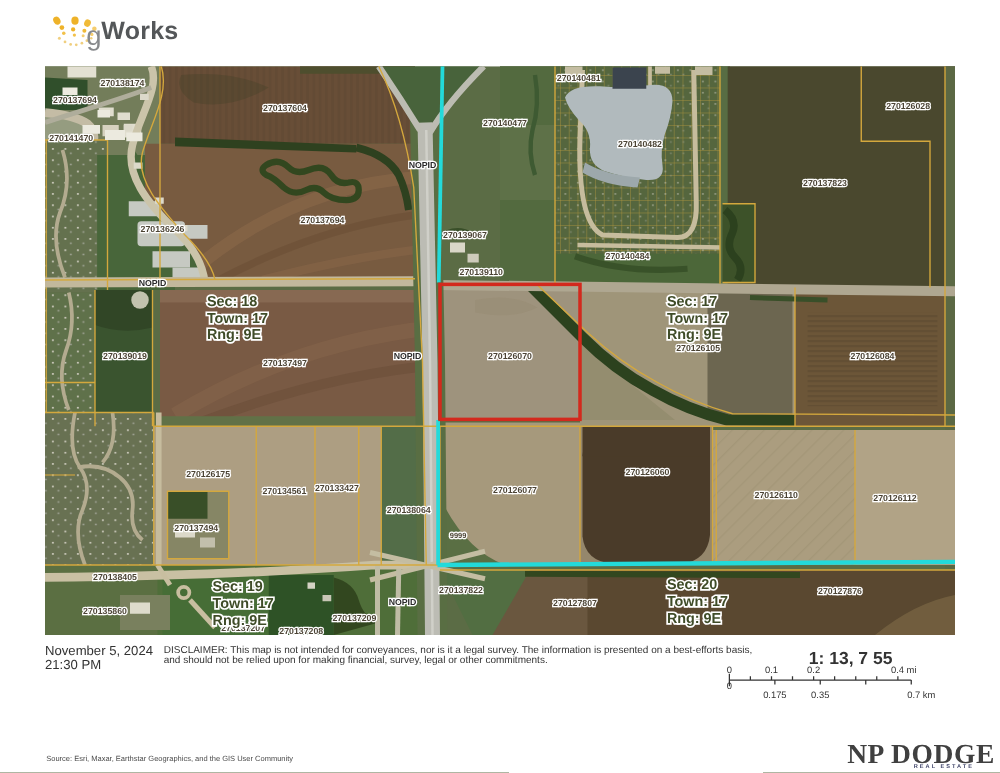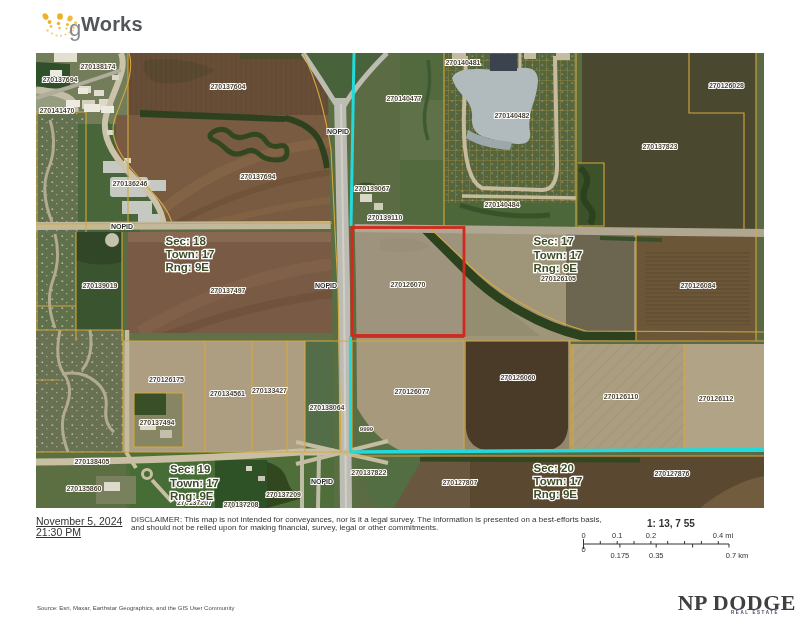--- a/index.html
+++ b/index.html
@@ -372,25 +372,25 @@
 <text x="170" y="473">Sec: 19</text>
 <text x="170" y="486.5">Town: 17</text>
 <text x="170" y="500">Rng: 9E</text>
 <text x="533.5" y="471.5">Sec: 20</text>
 <text x="533.5" y="485">Town: 17</text>
 <text x="533.5" y="498">Rng: 9E</text>
 </g>
 </svg>
 </div>
 
-<div class="abs" style="left:36px;top:516px;font-size:10.5px;line-height:10.5px;color:#333333;text-decoration:underline;">November 5, 2024<br>21:30 PM</div>
+<div class="abs" style="left:36px;top:516px;font-size:10.5px;line-height:10.5px;color:#333333;">November 5, 2024<br>21:30 PM</div>
 
 <div class="abs" style="left:131px;top:515.5px;font-size:8px;line-height:8.4px;color:#333333;">DISCLAIMER: This map is not intended for conveyances, nor is it a legal survey. The information is presented on a best-efforts basis,<br>and should not be relied upon for making financial, survey, legal or other commitments.</div>
 
-<div class="abs" style="left:647px;top:518px;font-size:10px;font-weight:bold;color:#333333;">1: 13, 7 55</div>
+<div class="abs" style="left:647px;top:518px;font-size:14px;font-weight:bold;color:#333333;">1: 13, 7 55</div>
 <div class="abs" style="left:560px;top:530px;width:220px;height:40px;">
 <svg width="220" height="40" viewBox="560 530 220 40">
 <g stroke="#333333" stroke-width="1" fill="none">
 <path d="M583.5,544 L729,544"></path>
 <path d="M583.5,539 L583.5,549"></path>
 <path d="M600.3,541 L600.3,544"></path>
 <path d="M617.2,541 L617.2,544"></path>
 <path d="M634,541 L634,544"></path>
 <path d="M650.9,541 L650.9,544"></path>
 <path d="M667.7,541 L667.7,544"></path>

